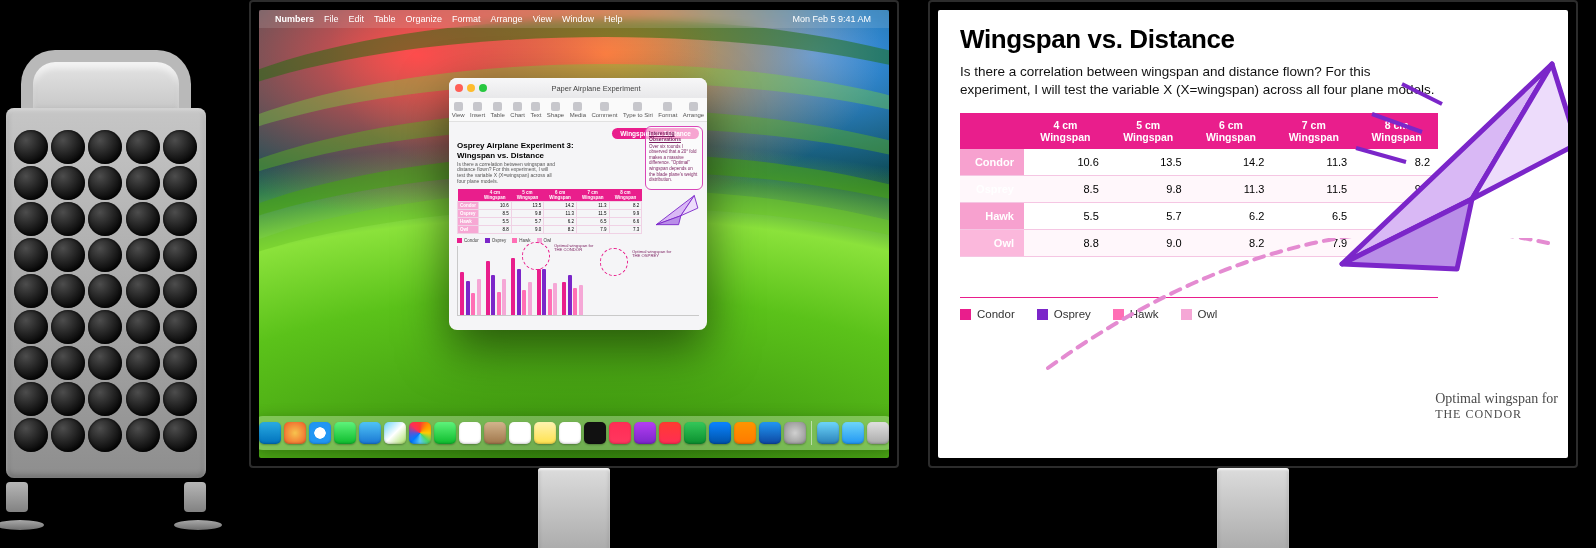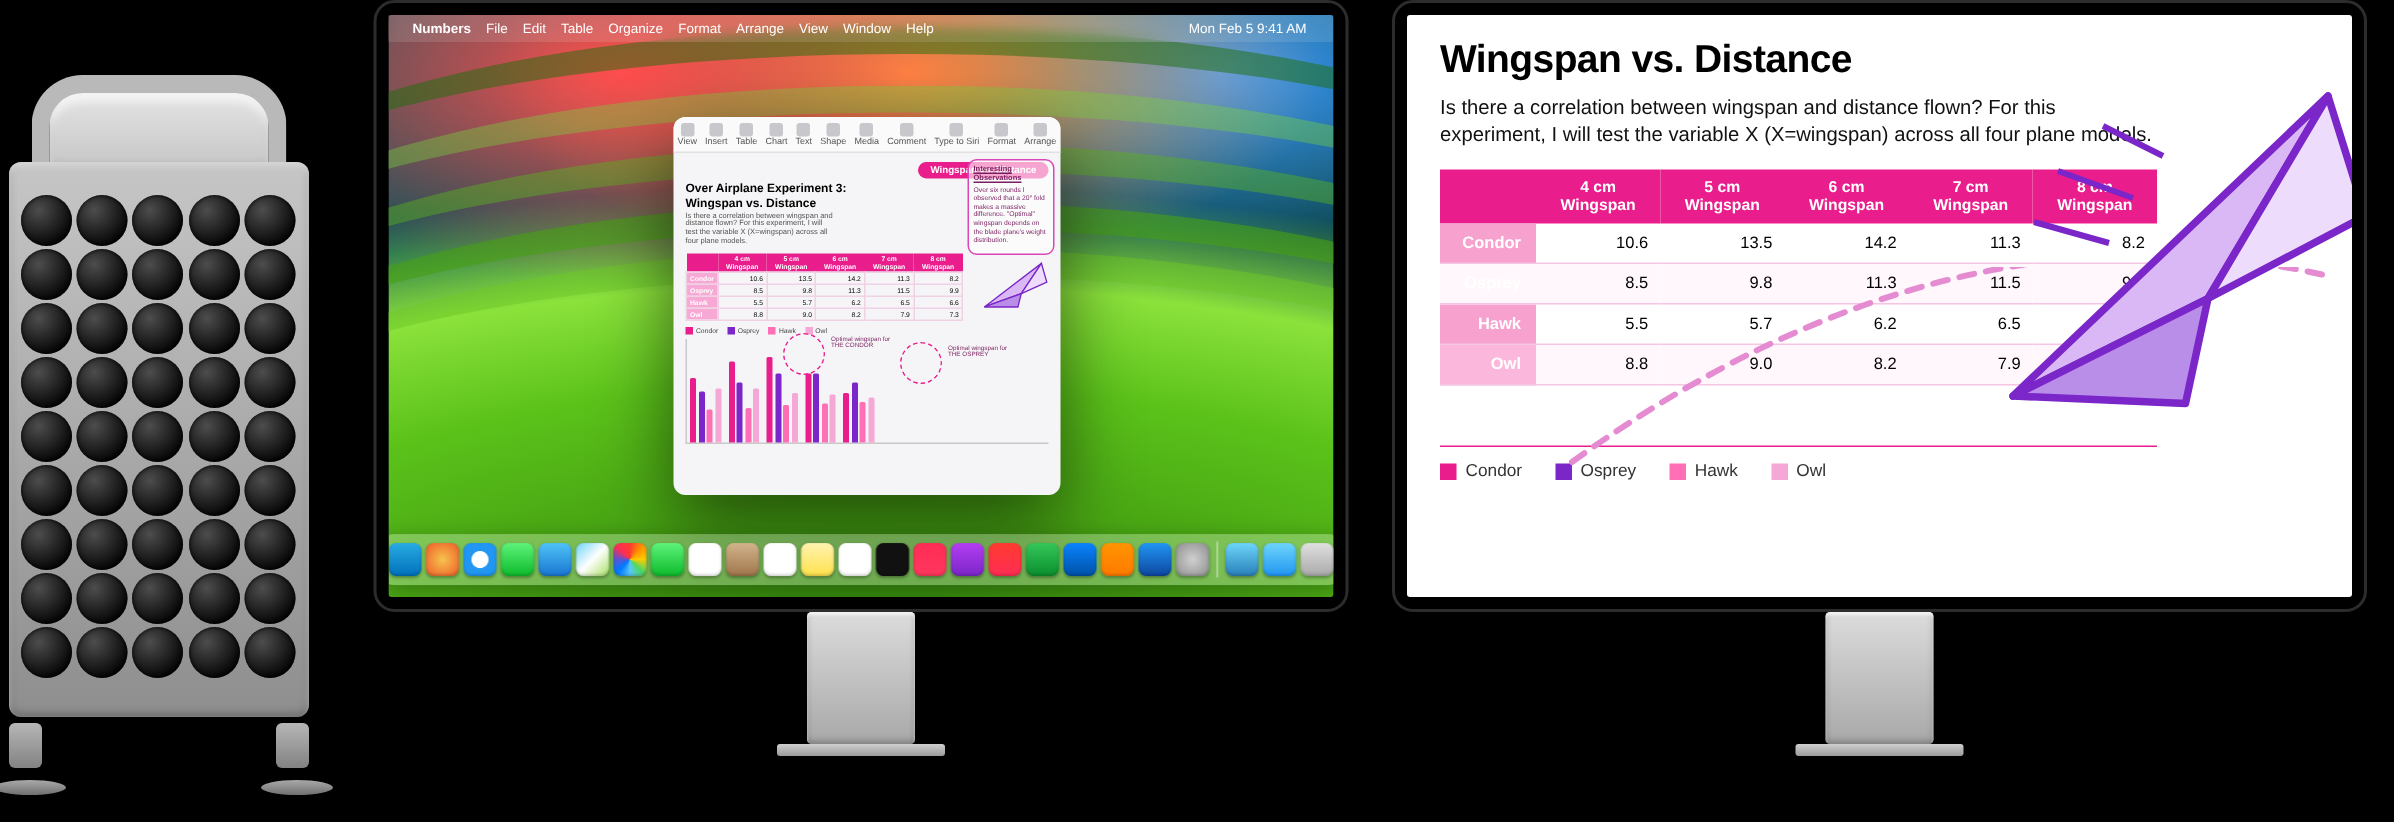--- a/index.html
+++ b/index.html
@@ -81,24 +81,24 @@
 
     
     .display {
       position: absolute;
       width: 650px;
     }
     .display.left { left: 249px; top: 0; }
     .display.right { left: 928px; top: 0; }
     .bezel {
       width: 100%;
-      height: 408px;
+      height: 468px;
       background: #000;
       border: 2px solid #2c2c2c;
-      border-radius: 14px;
+      border-radius: 4px;
       padding: 8px;
       overflow: hidden;
     }
     .stand {
       width: 72px; height: 88px;
       margin: 0 auto;
       background: linear-gradient(180deg,#dcdcdc,#a8a8a8);
       border-radius: 3px;
       box-shadow: inset 0 2px 2px rgba(255,255,255,.7),
                   inset 0 -2px 4px rgba(0,0,0,.25);
@@ -451,20 +451,26 @@
         <div class="wave"></div>
 
       <div class="menubar">
         <span class="apple"></span>
         <span id="menubar-items"><span class="menu-item" style="font-weight: 600;">Numbers</span><span class="menu-item">File</span><span class="menu-item">Edit</span><span class="menu-item">Table</span><span class="menu-item">Organize</span><span class="menu-item">Format</span><span class="menu-item">Arrange</span><span class="menu-item">View</span><span class="menu-item">Window</span><span class="menu-item">Help</span></span>
         <span class="spacer"></span>
         <span class="menu-item">Mon Feb 5  9:41 AM</span>
       </div>
 
       <div class="app-window">
+        <div class="app-titlebar">
+          <span class="traffic r"></span>
+          <span class="traffic y"></span>
+          <span class="traffic g"></span>
+          <span class="title">Paper Airplane Experiment</span>
+        </div>
         <div class="app-toolbar" id="app-toolbar">
             <div class="tb-item">
               <div class="tb-icon"></div>
               <span>View</span>
             </div>
             <div class="tb-item">
               <div class="tb-icon"></div>
               <span>Insert</span>
             </div>
             <div class="tb-item">
@@ -502,21 +508,21 @@
             <div class="tb-item">
               <div class="tb-icon"></div>
               <span>Arrange</span>
             </div>
           </div>
 
         <div class="slide-body">
           <div style="text-align:right;">
             <span class="slide-tab">Wingspan vs. Distance</span>
           </div>
-          <div class="slide-title-small">Over Airplane Experiment 3:</div>
+          <div class="slide-title-small">Osprey Airplane Experiment 3:</div>
           <div class="slide-title-small">Wingspan vs. Distance</div>
           <div class="slide-sub">Is there a correlation between wingspan and distance flown? For this experiment, I will test the variable X (X=wingspan) across all four plane models.</div>
 
           <div class="slide-upper">
             <table class="mini-table" id="mini-table">
                 <thead>
                   <tr>
                     <th class="corner"></th>
                     <th>4 cm Wingspan</th>
                     <th>5 cm Wingspan</th>
@@ -723,17 +729,21 @@
 
       <svg class="r-plane" viewBox="0 0 260 240">
         <polygon points="20,220 230,20 150,155" fill="#d9b8f5" stroke="#7b26c9" stroke-width="5" stroke-linejoin="round"></polygon>
         <polygon points="20,220 150,155 135,225" fill="#b98ee8" stroke="#7b26c9" stroke-width="5" stroke-linejoin="round"></polygon>
         <polygon points="230,20 150,155 255,100" fill="#eddcfb" stroke="#7b26c9" stroke-width="5" stroke-linejoin="round"></polygon>
         <line x1="80" y1="40" x2="120" y2="60" stroke="#7b26c9" stroke-width="4"></line>
         <line x1="50" y1="70" x2="100" y2="88" stroke="#7b26c9" stroke-width="4"></line>
         <line x1="34" y1="104" x2="84" y2="118" stroke="#7b26c9" stroke-width="4"></line>
       </svg>
 
+      <div class="r-handwrite">
+        <div>Optimal wingspan for</div>
+        <div class="second">THE CONDOR</div>
+      </div>
     </div>
   </div>
   <div class="stand"></div>
   <div class="stand-base"></div>
 </div>
 
 </body></html>

